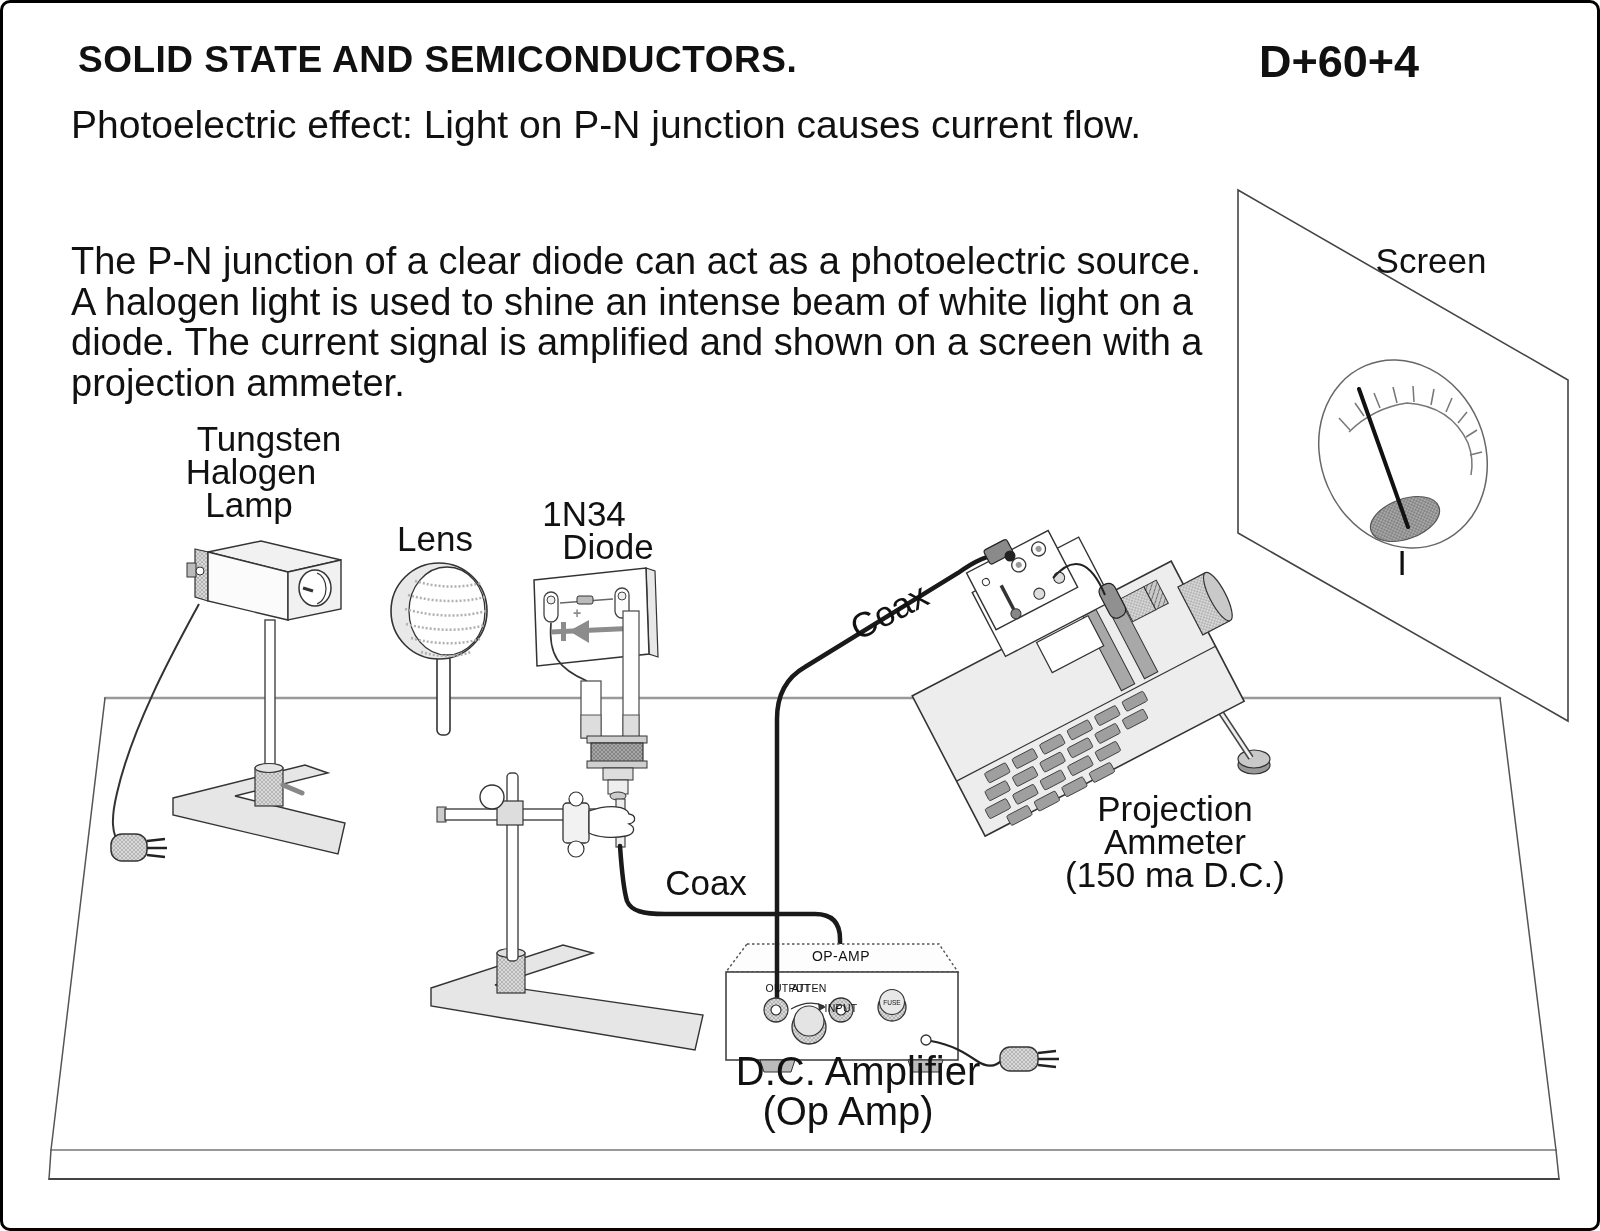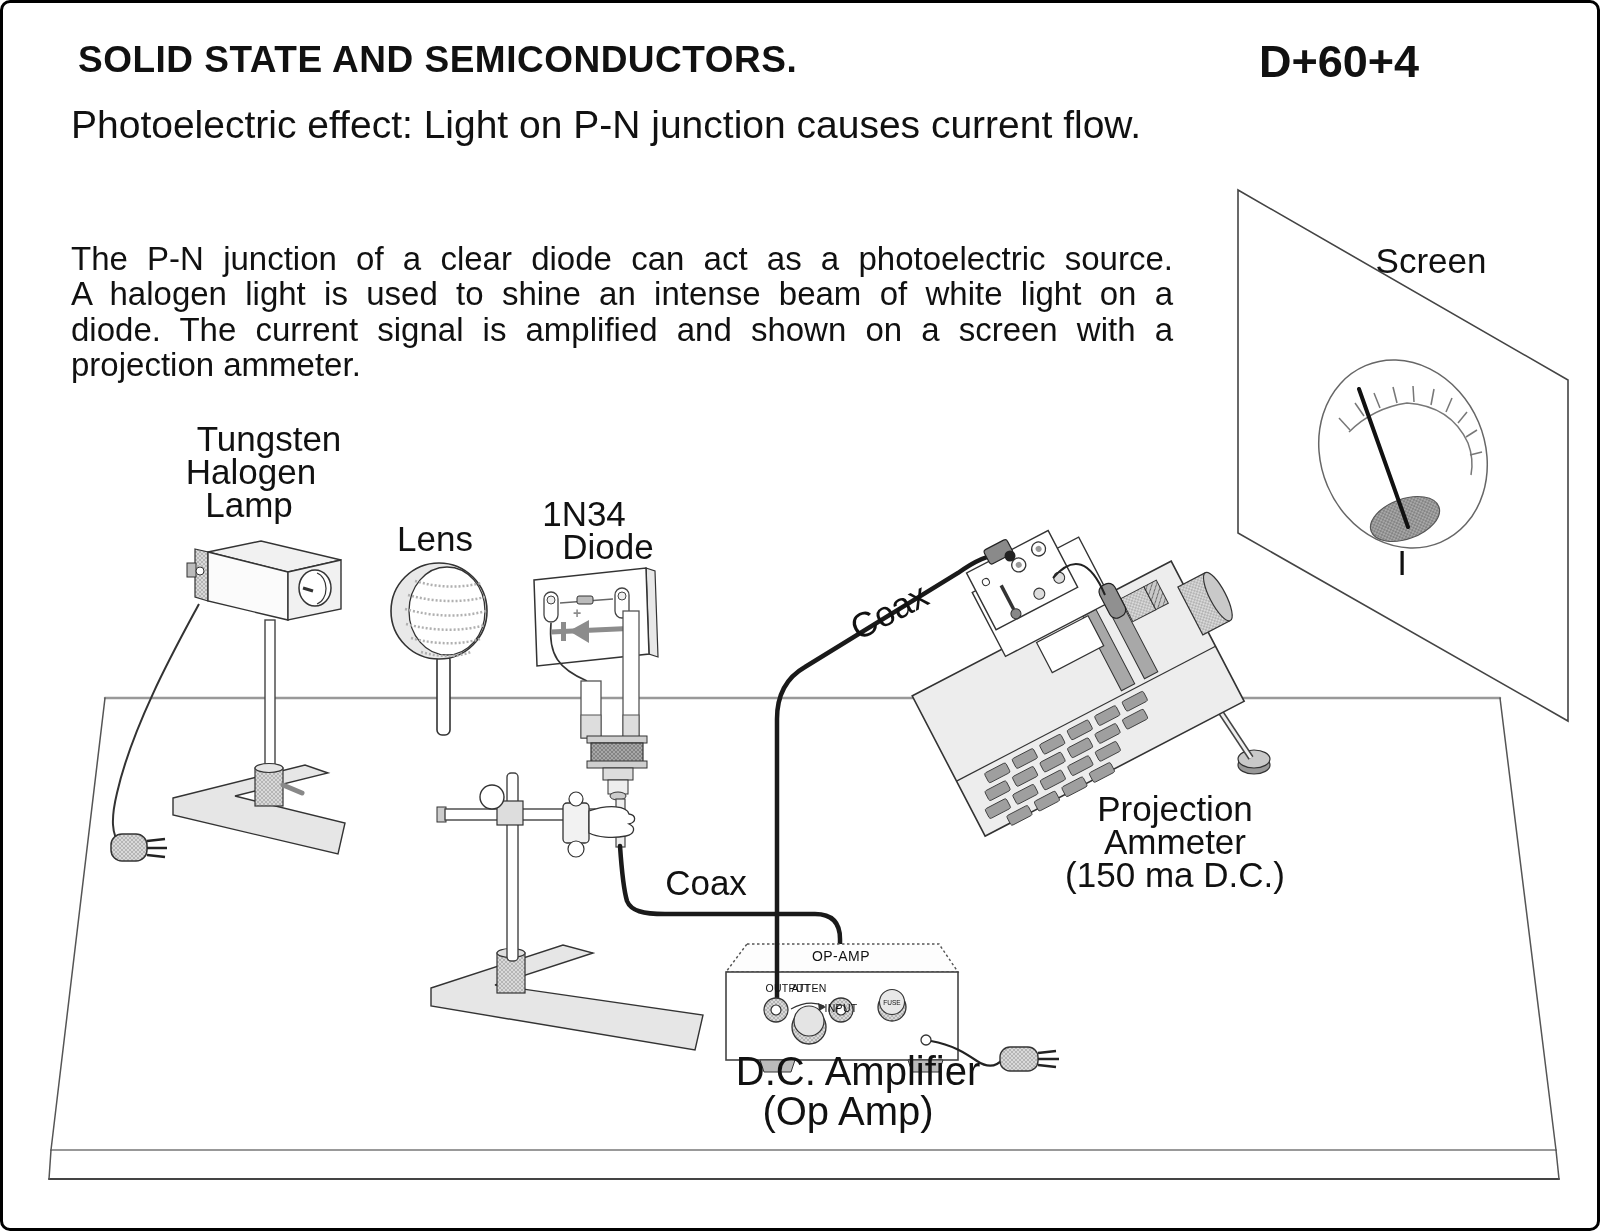--- a/index.html
+++ b/index.html
@@ -7,21 +7,21 @@
     position:relative; width:1600px; height:1231px; background:#ffffff;
     border:3px solid #000; border-radius:10px; box-sizing:border-box;
     font-family:"Liberation Sans", sans-serif; color:#111; overflow:hidden;
   }
   .art { position:absolute; left:0; top:0; }
   .lbl { position:absolute; white-space:nowrap; line-height:1.0; }
   .ctr { transform:translateX(-50%); text-align:center; }
   .title { font-size:37px; font-weight:bold; letter-spacing:.5px; }
   .code  { font-size:45px; font-weight:bold; }
   .subtitle { font-size:39px; }
-  .para { position:absolute; left:68px; top:238px; width:1102px; font-size:33px; }
+  .para { position:absolute; left:68px; top:238px; width:1102px; font-size:38px; }
   .para-line { white-space:nowrap; text-align:justify; text-align-last:justify; line-height:1.07; }
   .para-line.last { text-align-last:left; }
   .big { font-size:35px; }
   .amp-big { font-size:40px; }
   .panel-sm { font-size:10.5px; letter-spacing:.3px; }
   .panel-md { font-size:14px; letter-spacing:.5px; }
   .fuse-txt { font-size:6.5px; }
   .rot { transform:translate(-50%,-50%) rotate(-27.5deg); }
 </style>
 </head>

